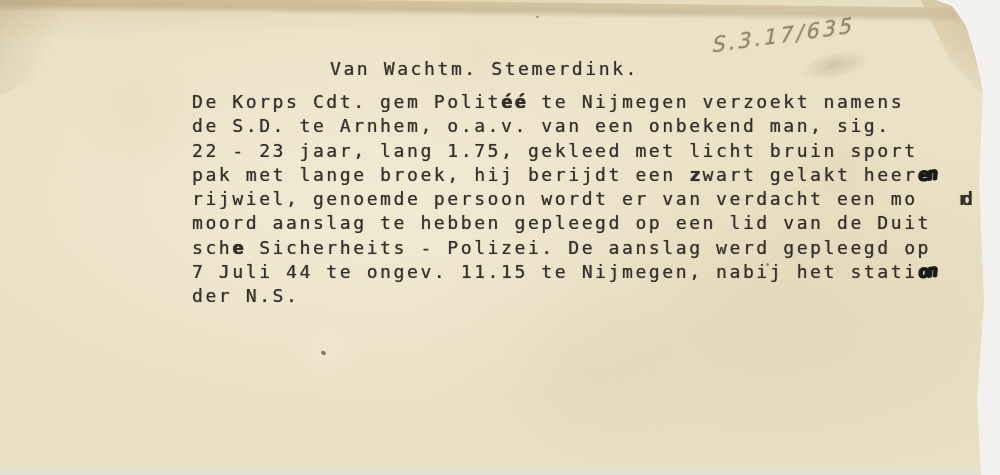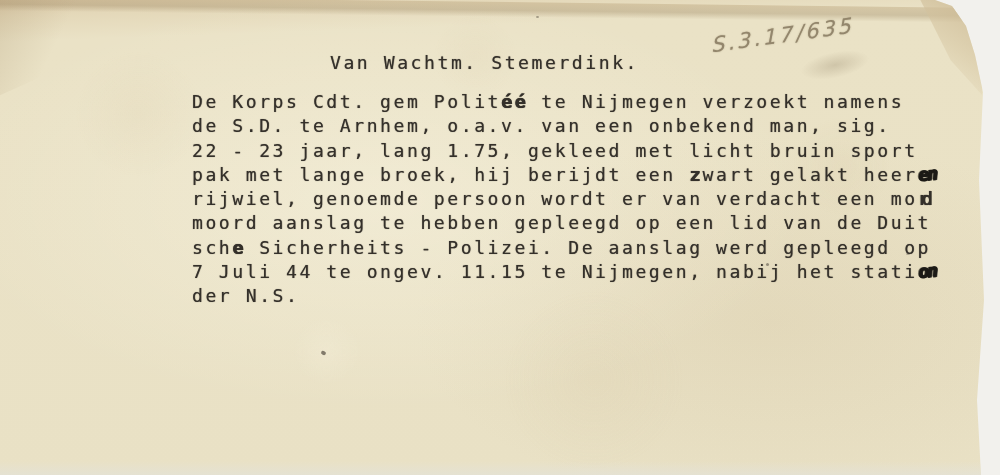--- a/index.html
+++ b/index.html
@@ -54,26 +54,26 @@
     position:absolute;left:800px;top:52px;width:70px;height:26px;border-radius:50%;
     background:radial-gradient(ellipse, rgba(138,122,94,.28), transparent 70%);
     transform:rotate(-12deg);
   }
   
   .type{
     color:#34302a;
     text-shadow:0 0 1px rgba(52,48,42,.55), .4px .4px 0 rgba(52,48,42,.25);
     font-size:18px;letter-spacing:2.6px;white-space:pre;
   }
-  .title{position:absolute;left:330px;top:52px;}
+  .title{position:absolute;left:330px;top:58px;}
   .body-text{position:absolute;left:192px;top:90px;}
   .body-text .line{height:24.3px;line-height:24.3px;}
   
   .seg-ov{font-weight:bold;text-shadow:1px 0 0 #34302a, 0 0 1px rgba(40,36,30,.8);}
-  .seg-ov2{font-weight:normal;letter-spacing:-7px;text-shadow:1px 0 0 #34302a,0 0 1px rgba(40,36,30,.9);}
+  .seg-ov2{font-weight:normal;letter-spacing:-7px;text-shadow:1px 0 0 #34302a,0 0 1px rgba(40,36,30,.9);margin-left:40px;}
   .seg-ink{
     display:inline-block;color:#1c1a16;font-weight:bold;font-style:italic;
     letter-spacing:-2px;transform:rotate(-5deg) translateY(-1px);
     text-shadow:1px 0 0 #1c1a16, 0 1px 0 #1c1a16, 1.5px 1px 0 rgba(28,26,22,.85), -1px 0 0 rgba(28,26,22,.6);
   }
   
   .pencil{
     position:absolute;left:712px;top:22px;width:160px;
     font-family:"DejaVu Sans","Liberation Sans",sans-serif;
     font-style:italic;font-size:21px;letter-spacing:3px;

